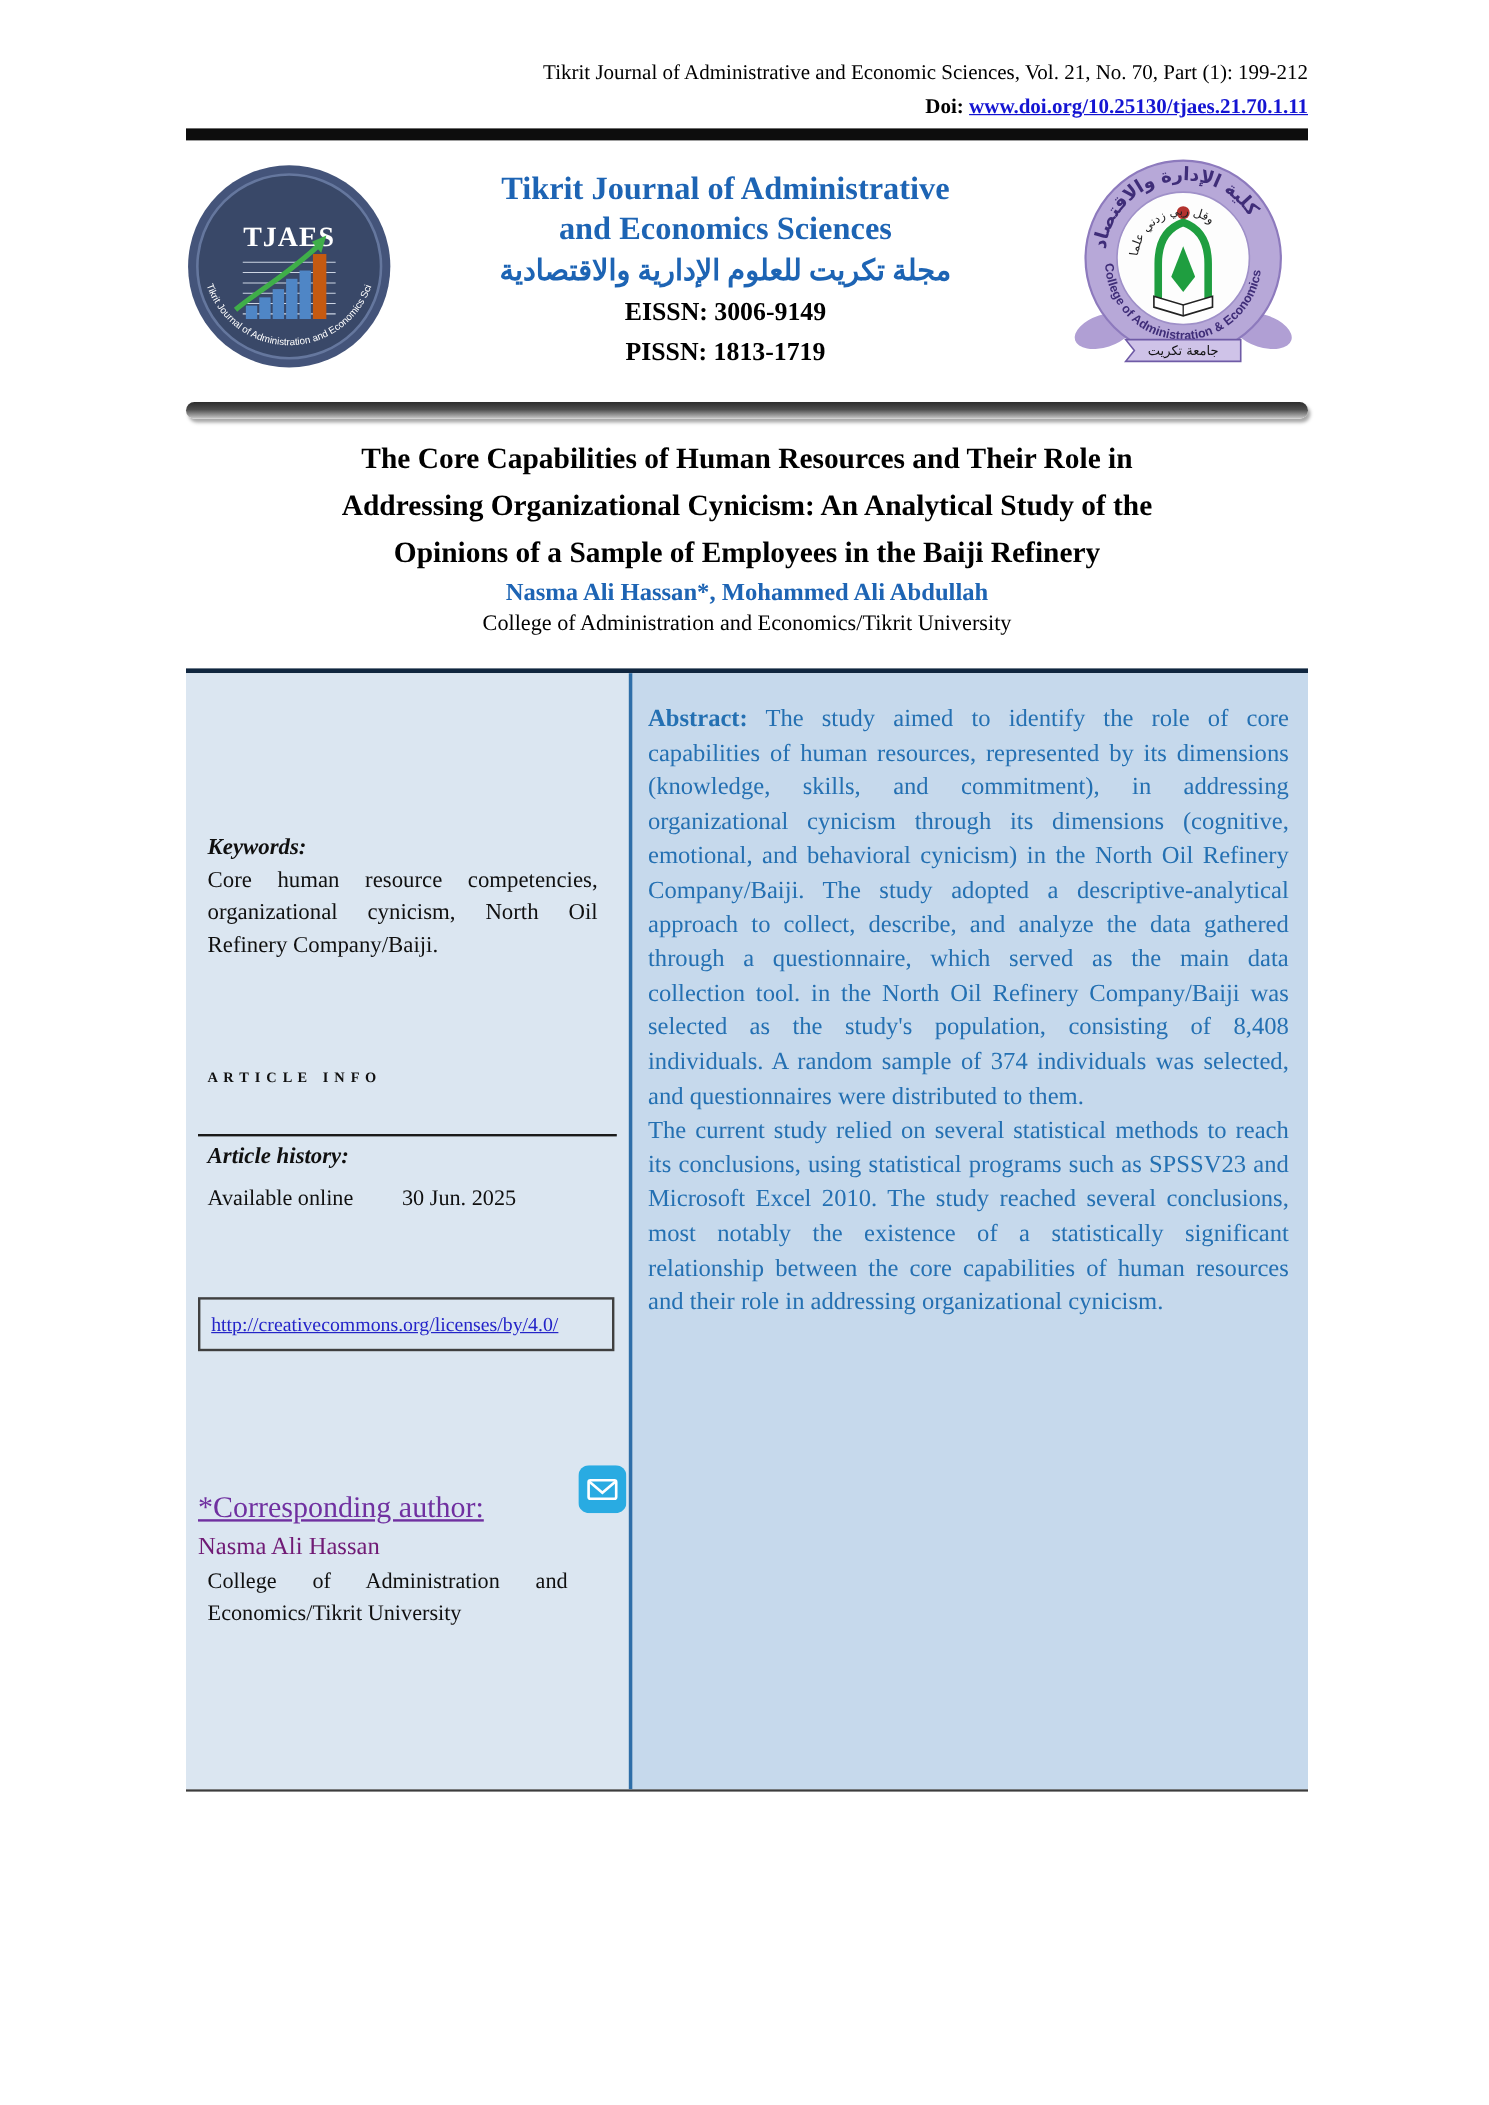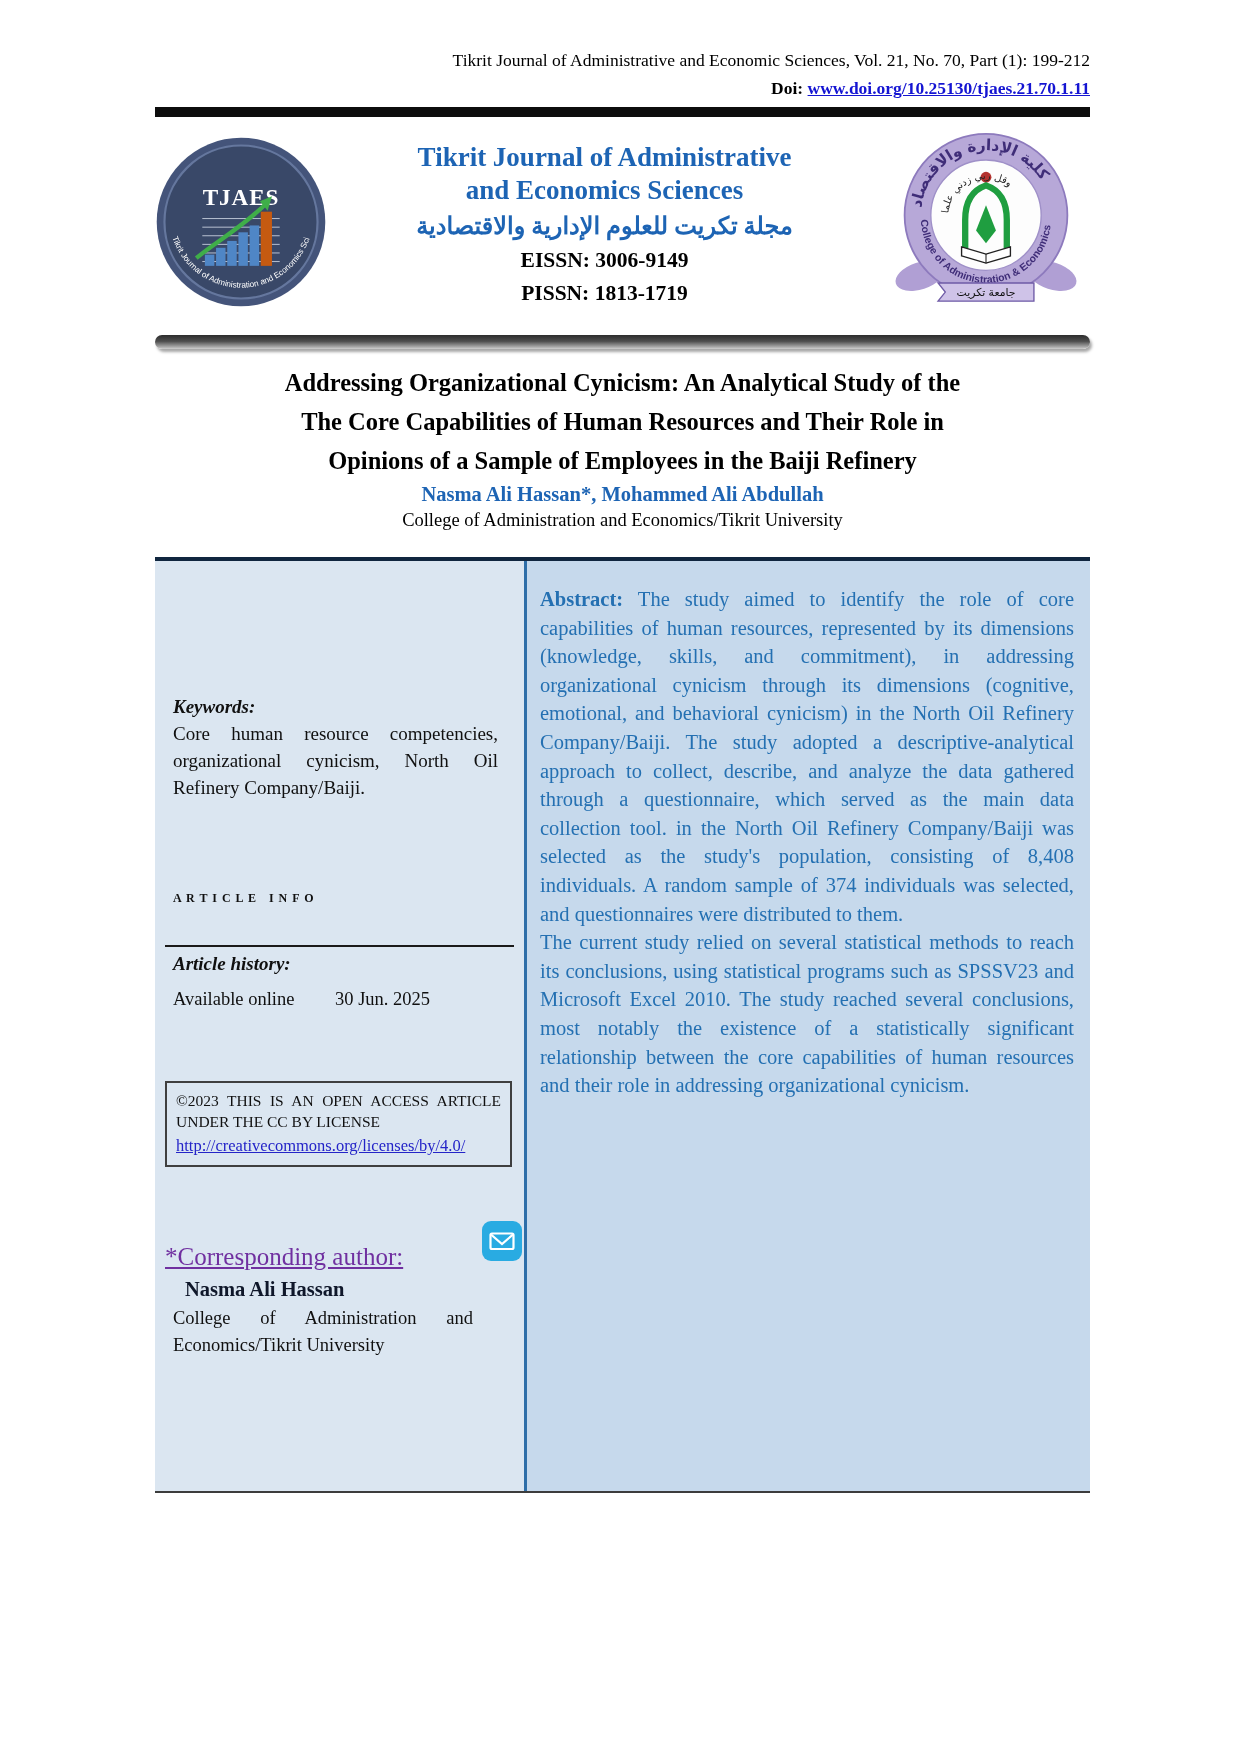--- a/index.html
+++ b/index.html
@@ -54,21 +54,21 @@
 
   .license-box{position:absolute;top:520px;left:10px;right:12px;border:2px solid #3f3f3f;
                padding:7px 9px 9px 9px;font-size:15.5px;line-height:21px;text-align:justify;}
   .license-box a{display:inline-block;margin-top:3px;font-size:16.5px;color:#2424c8;text-decoration:underline;}
   .cc-badge{margin-top:6px;cursor:pointer;}
 
   .envelope{position:absolute;top:660px;right:2px;width:40px;height:40px;}
 
   .corr-block{position:absolute;top:682px;left:10px;right:20px;}
   .corr-label{color:#7030A0;text-decoration:underline;font-size:25px;}
-  .corr-name{color:#0f172a;font-weight:bold;font-size:20.5px;margin:7px 0 4px 20px;}
+  .corr-name{color:#701a75;font-weight:normal;font-size:20.5px;margin:7px 0 4px 0;}
   .corr-affil{font-size:18.5px;margin-left:8px;width:300px;text-align:justify;line-height:27px;}
 </style>
 </head>
 <body>
 
 <div class="page">
   <div class="content">
 
     <div class="top-header">
       <div class="journal-ref">Tikrit Journal of Administrative and Economic Sciences, Vol. 21, No. 70, Part (1): 199-212</div>
@@ -149,22 +149,22 @@
           </text>
           <polygon points="62,170 168,170 168,190 62,190 70,180" fill="#cfc3e8" stroke="#6f5ba6" stroke-width="1.5"></polygon>
           <text x="115" y="184" text-anchor="middle" font-size="12" fill="#111" font-family="DejaVu Sans,sans-serif">جامعة تكريت</text>
         </svg>
       </div>
     </div>
 
     <div class="gray-bar"></div>
 
     <div class="article-head">
+      <div class="title-line">The Core Capabilities of Human Resources and Their Role in</div>
       <div class="title-line">Addressing Organizational Cynicism: An Analytical Study of the</div>
-      <div class="title-line">The Core Capabilities of Human Resources and Their Role in</div>
       <div class="title-line">Opinions of a Sample of Employees in the Baiji Refinery</div>
       <div class="authors">Nasma Ali Hassan*, Mohammed Ali Abdullah</div>
       <div class="affiliation">College of Administration and Economics/Tikrit University</div>
     </div>
 
     <div class="panels">
 
       <div class="left-panel">
         <div class="kw-block">
           <div class="kw-label">Keywords:</div>
@@ -176,21 +176,20 @@
         <div class="hist-label">Article history:</div>
 
         <div class="hist-rows">
           <div class="hist-row">
             <span class="hl">Available online</span>
             <span>30 Jun. 2025</span>
           </div>
         </div>
 
         <div class="license-box">
-          <div>©2023 THIS IS AN OPEN ACCESS ARTICLE UNDER THE CC BY LICENSE</div>
           <a href="#">http://creativecommons.org/licenses/by/4.0/</a>
         </div>
 
         <div class="envelope">
           <svg width="40" height="40" viewBox="0 0 40 40">
             <rect x="0" y="0" width="40" height="40" rx="9" fill="#29abe2"></rect>
             <rect x="8.5" y="12.5" width="23" height="15.5" rx="1.5" fill="none" stroke="#fff" stroke-width="2.2"></rect>
             <polyline points="9,13.5 20,23 31,13.5" fill="none" stroke="#fff" stroke-width="2.2"></polyline>
           </svg>
         </div>

